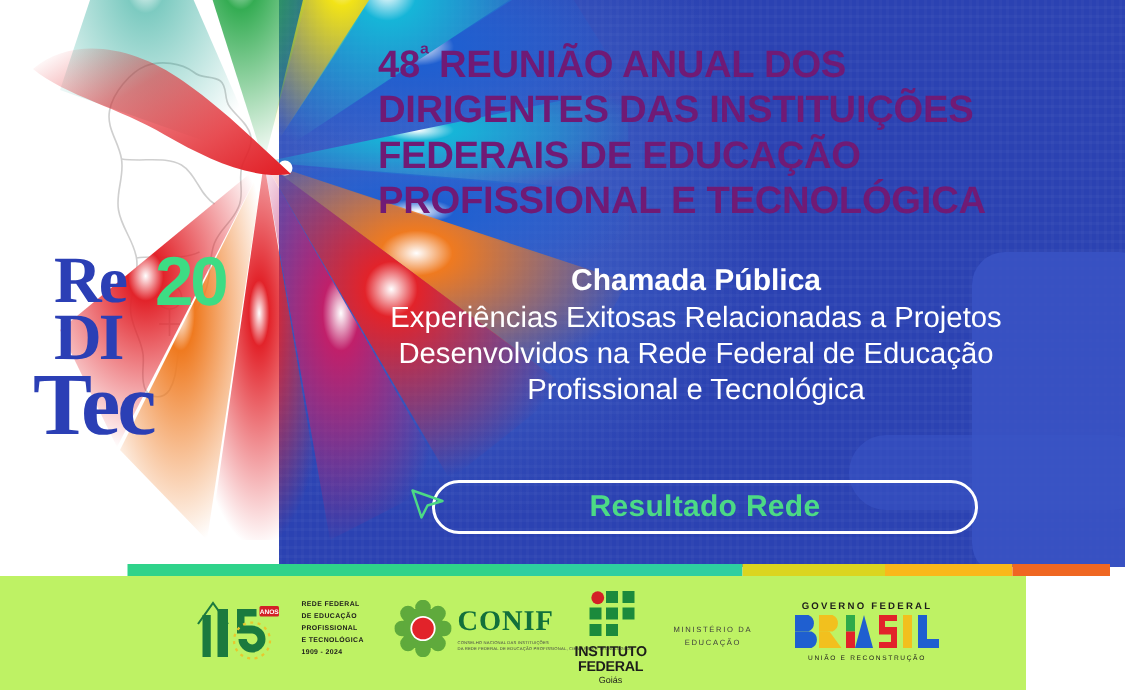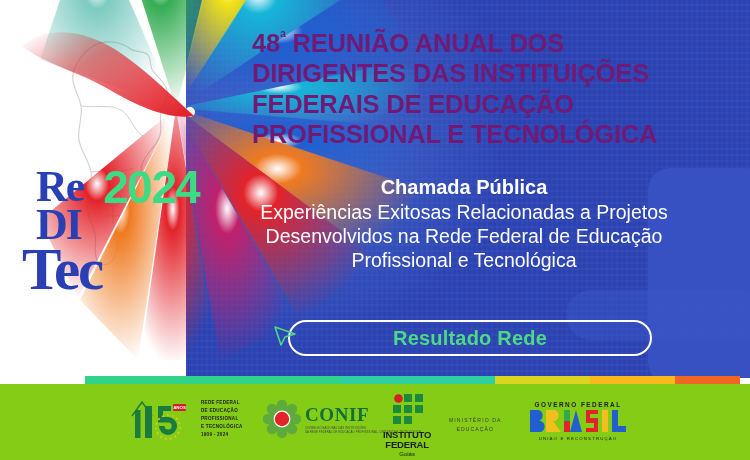--- a/index.html
+++ b/index.html
@@ -61,21 +61,21 @@
   .badge{position:absolute;left:288px;top:320px;width:360px;height:32px;z-index:10;
      border:2.5px solid #ffffff;border-radius:18px;display:flex;align-items:center;justify-content:center;}
   .badge span{color:#4cda85;font-weight:bold;font-size:20px;letter-spacing:.2px;}
   .cursor-icon{position:absolute;left:272px;top:322px;z-index:11;}
 
   
   .colourbar{position:absolute;left:85px;top:376px;width:655px;height:8px;z-index:12;display:flex;}
   .cb{height:100%;}
 
   
-  .footer{position:absolute;left:0;top:384px;width:750px;height:76px;background:#84cc16;z-index:12;}
+  .footer{position:absolute;left:0;top:384px;width:684px;height:76px;background:#bef264;z-index:12;}
   .logos{position:absolute;left:0;top:0;width:750px;height:76px;}
 
   .lg-item{position:absolute;display:flex;align-items:center;}
 
   
   .l115{left:126px;top:12px;}
   .l115 .txt{font-size:4.6px;color:#1d1d1b;line-height:1.72;letter-spacing:.25px;
      font-weight:bold;margin-left:5px;padding:3px 4px;}
 
   
@@ -203,21 +203,20 @@
 
   <div class="logo">
     <div class="logo-stack">
       <div class="logo-left">
         <div class="logo-blue lg-re">Re</div>
         <div class="logo-blue lg-di">DI</div>
         <div class="logo-blue lg-tec">Tec</div>
       </div>
       <div class="logo-right">
         <div class="logo-green lg-20">20</div>
-        <div class="logo-green lg-24">24</div>
       </div>
     </div>
   </div>
 
   <div class="main-title">
     <div><span>48</span><span class="ord">ª</span><span> REUNIÃO ANUAL DOS</span></div>
     <div>DIRIGENTES DAS INSTITUIÇÕES</div>
     <div>FEDERAIS DE EDUCAÇÃO</div>
     <div>PROFISSIONAL E TECNOLÓGICA</div>
   </div>

